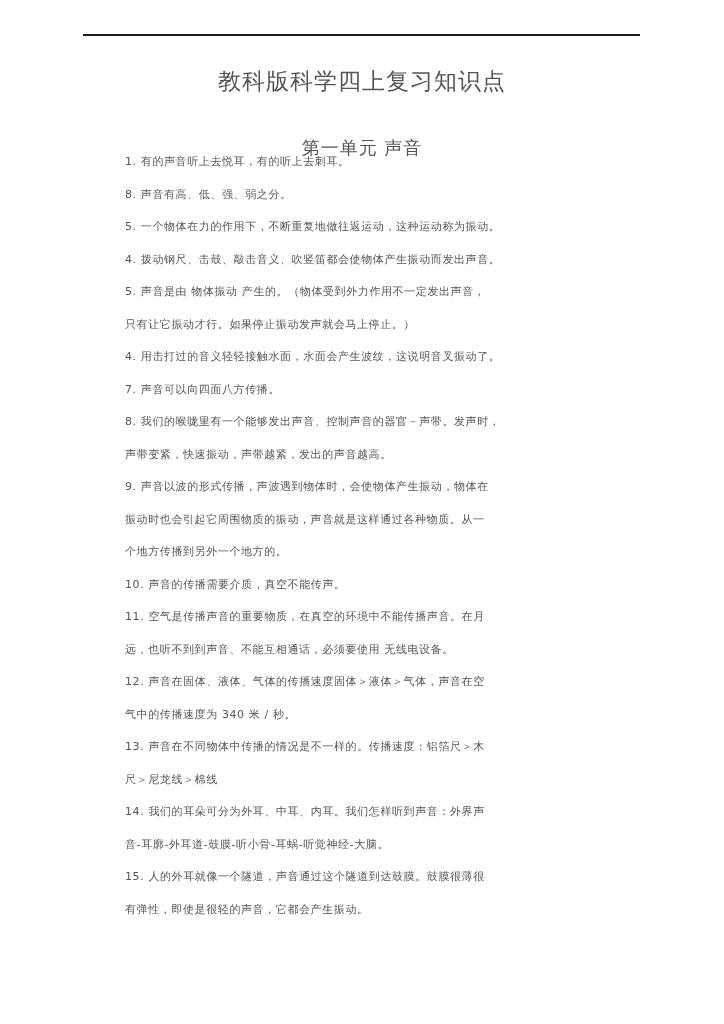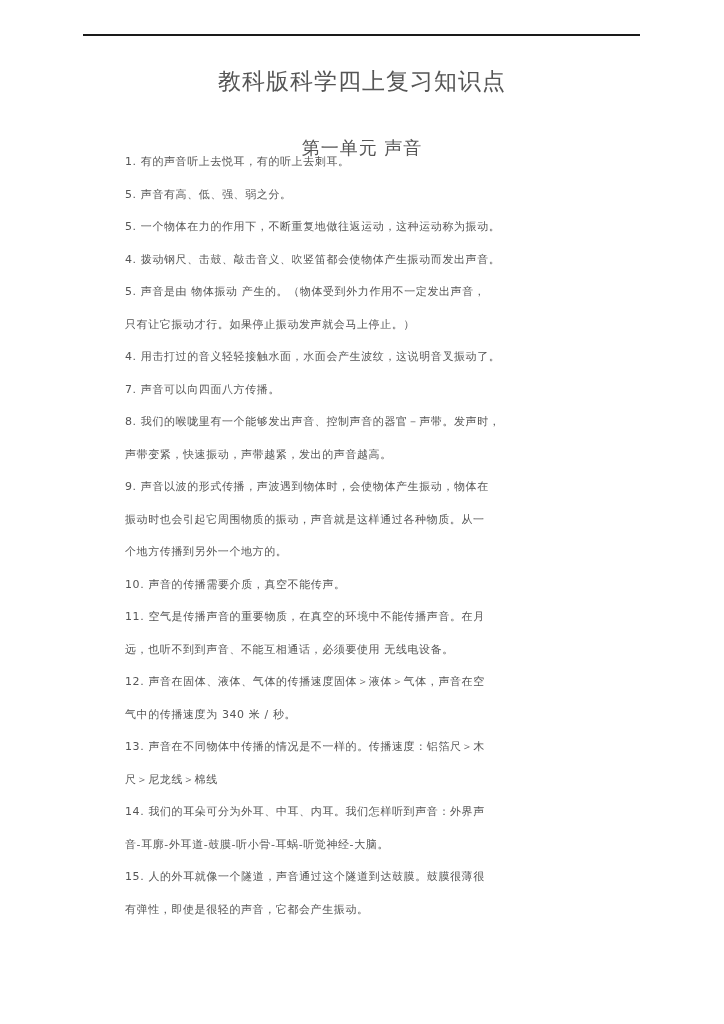--- a/index.html
+++ b/index.html
@@ -15,21 +15,21 @@
 </style>
 </head>
 <body>
 
 <div class="rule"></div>
 <div class="title">教科版科学四上复习知识点</div>
 <div class="subtitle">第一单元 声音</div>
 
 <div class="content">
   <div class="line">1. 有的声音听上去悦耳，有的听上去刺耳。</div>
-  <div class="line">5. 声音有高、低、强、弱之分。</div>
+  <div class="line">8. 声音有高、低、强、弱之分。</div>
   <div class="line">5. 一个物体在力的作用下，不断重复地做往返运动，这种运动称为振动。</div>
   <div class="line">4. 拨动钢尺、击鼓、敲击音义、吹竖笛都会使物体产生振动而发出声音。</div>
   <div class="line">5. 声音是由 物体振动 产生的。（物体受到外力作用不一定发出声音，</div>
   <div class="line">只有让它振动才行。如果停止振动发声就会马上停止。）</div>
   <div class="line">4. 用击打过的音义轻轻接触水面，水面会产生波纹，这说明音叉振动了。</div>
   <div class="line">7. 声音可以向四面八方传播。</div>
   <div class="line">8. 我们的喉咙里有一个能够发出声音、控制声音的器官－声带。发声时，</div>
   <div class="line">声带变紧，快速振动，声带越紧，发出的声音越高。</div>
   <div class="line">9. 声音以波的形式传播，声波遇到物体时，会使物体产生振动，物体在</div>
   <div class="line">振动时也会引起它周围物质的振动，声音就是这样通过各种物质。从一</div>

